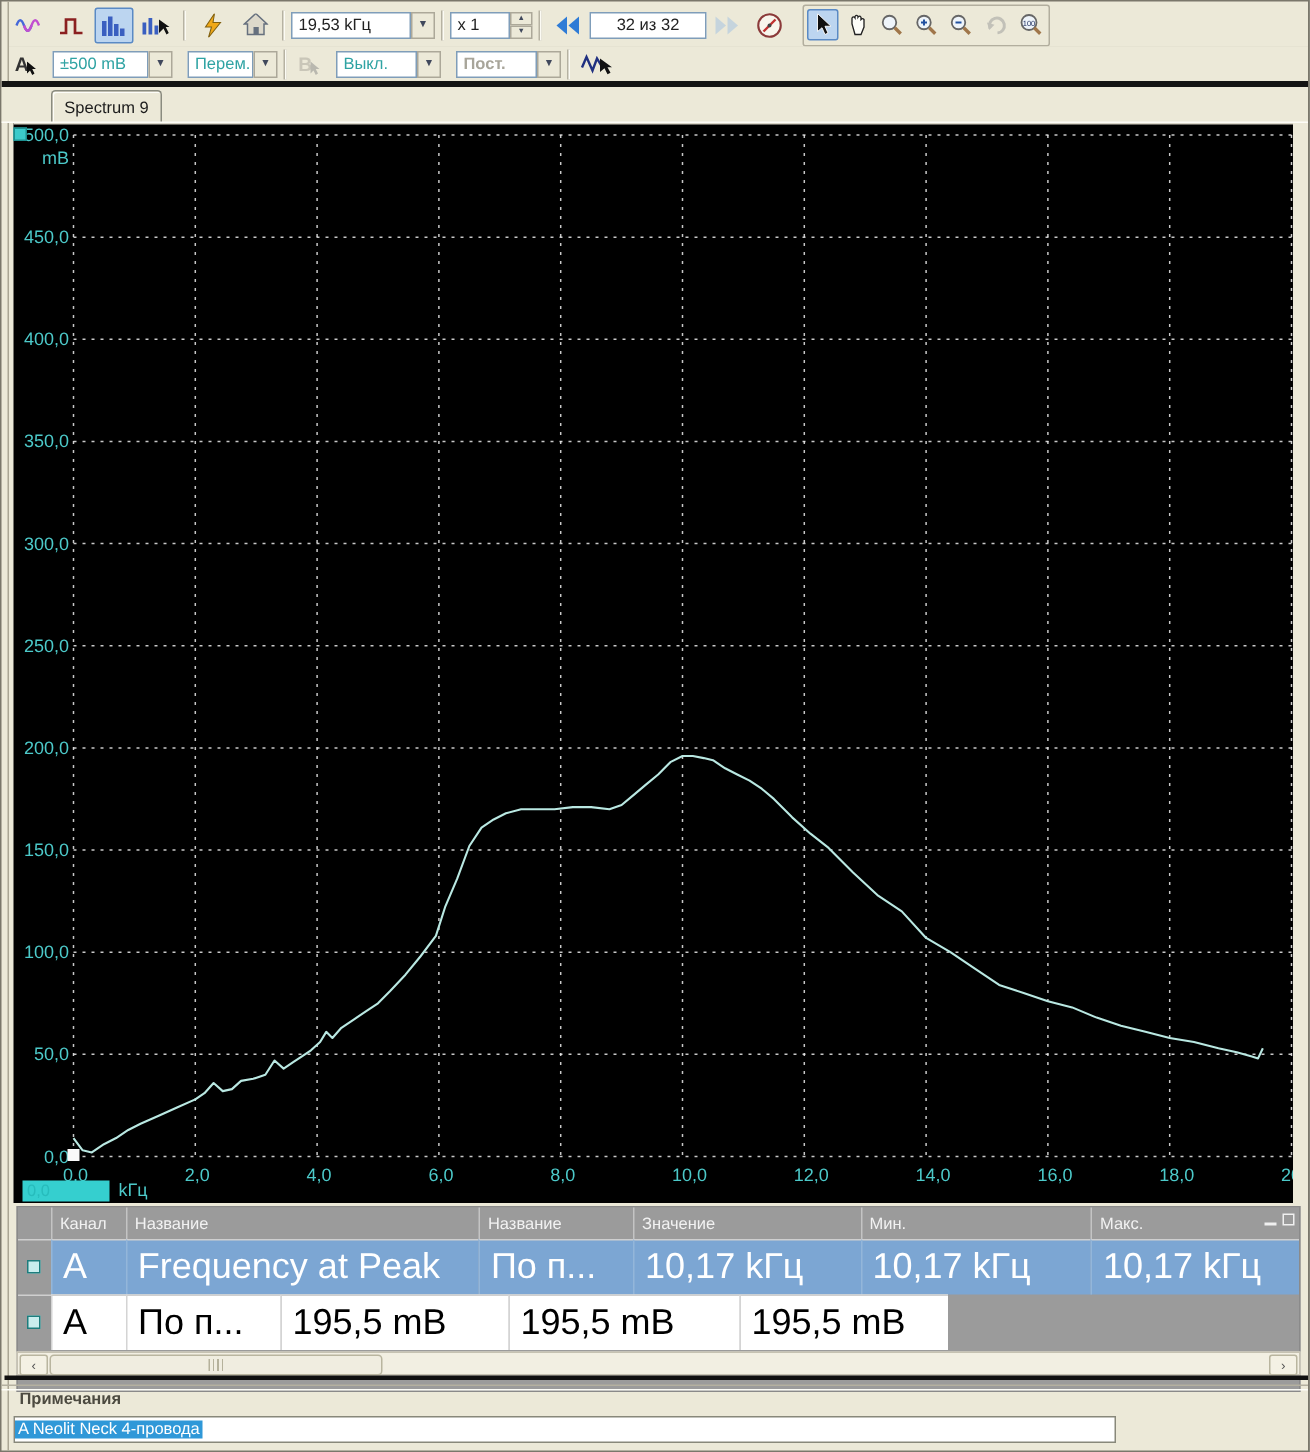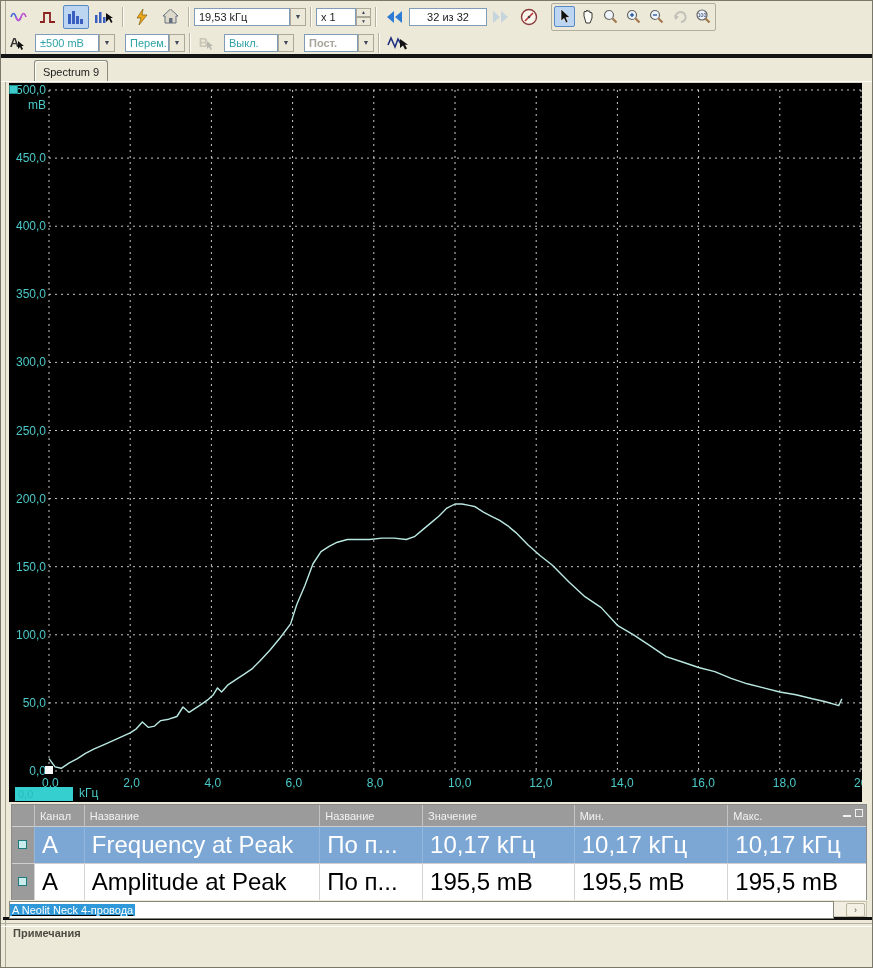--- a/index.html
+++ b/index.html
@@ -40,21 +40,21 @@
   
   .chart{position:absolute;left:8px;top:81px;width:853px;height:719px;background:#000;
          border-top:1px solid #d8d4c6;}
   .chart svg{position:absolute;left:0;top:0;}
   .yhandle{position:absolute;left:0;top:2px;width:9px;height:9px;background:#3ccaca;border:1px solid #1c8f8f;box-sizing:border-box;}
   .ohandle{position:absolute;left:36px;top:683px;width:8px;height:8px;background:#fafafa;}
   .unitbox{position:absolute;left:6px;top:704px;width:58px;height:14px;background:#35cfcf;
            color:#27bcbc;font-size:11px;line-height:14px;padding-left:3px;box-sizing:border-box;overflow:hidden;}
   .unitlbl{position:absolute;left:70px;top:703px;color:#4cc9c9;font-size:12px;}
   
-  .meas{position:absolute;left:10px;top:803px;width:856px;height:96px;background:#9b9b9b;
+  .meas{position:absolute;left:10px;top:803px;width:856px;height:124px;background:#9b9b9b;
         border:1px solid #8a8a8a;box-sizing:border-box;font-size:11px;}
   .mrow{display:flex;height:37px;}
   .mhead{display:flex;height:21px;background:#9b9b9b;color:#f2f2f2;align-items:center;}
   .mhead>div{padding-left:5px;box-sizing:border-box;border-left:1px solid #c4c4c4;height:100%;
              display:flex;align-items:center;position:relative;}
   .c-gut{width:22px;border-left:none !important;background:#9b9b9b;position:relative;}
   .c-ch{width:50px;}.c-name{width:236px;}.c-range{width:103px;}
   .c-val{width:152px;}.c-min{width:154px;text-align:right;}.c-max{width:139px;}
   .mrow>div{box-sizing:border-box;border-left:1px solid #b9c6d4;border-top:1px solid #cfcfcf;
             display:flex;align-items:center;padding-left:7px;font-size:24px;overflow:hidden;white-space:nowrap;}
@@ -73,22 +73,22 @@
         border-radius:2px;font-size:9px;color:#555;display:flex;align-items:center;justify-content:center;line-height:10px;}
   .sthumb{position:absolute;left:21px;top:1px;width:220px;height:12px;background:#f0ede0;
           border:1px solid #b9b59f;border-radius:3px;}
   .grip{position:absolute;left:50%;top:2px;margin-left:-5px;width:10px;height:8px;
         background:repeating-linear-gradient(90deg,#b5b19b 0 1px,transparent 1px 3px);}
   .blackline{position:absolute;left:2px;top:916px;width:869px;height:3px;background:#101010;}
   
   .notes-sep{position:absolute;left:0;top:922px;width:873px;height:2px;
              border-top:1px solid #b4b0a0;border-bottom:1px solid #fdfdf8;}
   .notes-lbl{position:absolute;left:12px;top:926px;font-size:11px;font-weight:bold;color:#4c4a40;}
-  .notes-input{position:absolute;left:8px;top:900px;width:825px;height:18px;background:#fff;
-               border:1px solid #88887a;box-sizing:border-box;font-size:11px;line-height:16px;text-decoration:underline;}
+  .notes-input{position:absolute;left:8px;top:943px;width:735px;height:18px;background:#fff;
+               border:1px solid #88887a;box-sizing:border-box;font-size:11px;line-height:16px;}
   .notes-input span{background:#2f98d8;color:#fff;padding:0 2px;}
   svg text{font-family:"Liberation Sans",sans-serif;}
 </style>
 </head>
 <body>
 
 <div class="window">
   <div class="frame-left"></div>
 
   <div class="tb1">
@@ -125,21 +125,21 @@
         <polygon points="8,0 2,9 6,9 4,16 12,6 7,6" fill="#f0a818" stroke="#806010" stroke-width="0.7"></polygon>
       </svg>
     </div>
     <div class="tbtn">
       <svg width="17" height="15" viewBox="0 0 17 15">
         <polygon points="8.5,0 16,7 14,7 14,14 3,14 3,7 1,7" fill="#ddd9cb" stroke="#66707e" stroke-width="1"></polygon>
         <rect x="7" y="9" width="3.5" height="5" fill="#66707e"></rect>
       </svg>
     </div>
     <div class="sep"></div>
-    <div class="field" style="width:96px;">19,53 kГц</div>
+    <div class="field" style="width:80px;">19,53 kГц</div>
     <div class="ddbtn">▼</div>
     <div class="sep"></div>
     <div class="field" style="width:40px;">x 1</div>
     <div class="spin">
         <div>▲</div>
         <div>▼</div>
       </div>
     <div class="sep"></div>
     <div class="tbtn">
       <svg width="18" height="14" viewBox="0 0 18 14">
@@ -326,21 +326,20 @@
       <div class="c-range">По п...</div>
       <div class="c-val">10,17 kГц</div>
       <div class="c-min">10,17 kГц</div>
       <div class="c-max">10,17 kГц</div>
     </div>
     <div class="mrow plainrow">
       <div class="c-gut">
           <span class="chk"></span>
         </div>
       <div class="c-ch">A</div>
-      <div class="c-name">Amplitude at Peak</div>
       <div class="c-range">По п...</div>
       <div class="c-val">195,5 mB</div>
       <div class="c-min">195,5 mB</div>
       <div class="c-max">195,5 mB</div>
     </div>
   </div>
 
   <div class="hscroll">
     <div class="sbtn" style="left:1px;">‹</div>
     <div class="sthumb">

